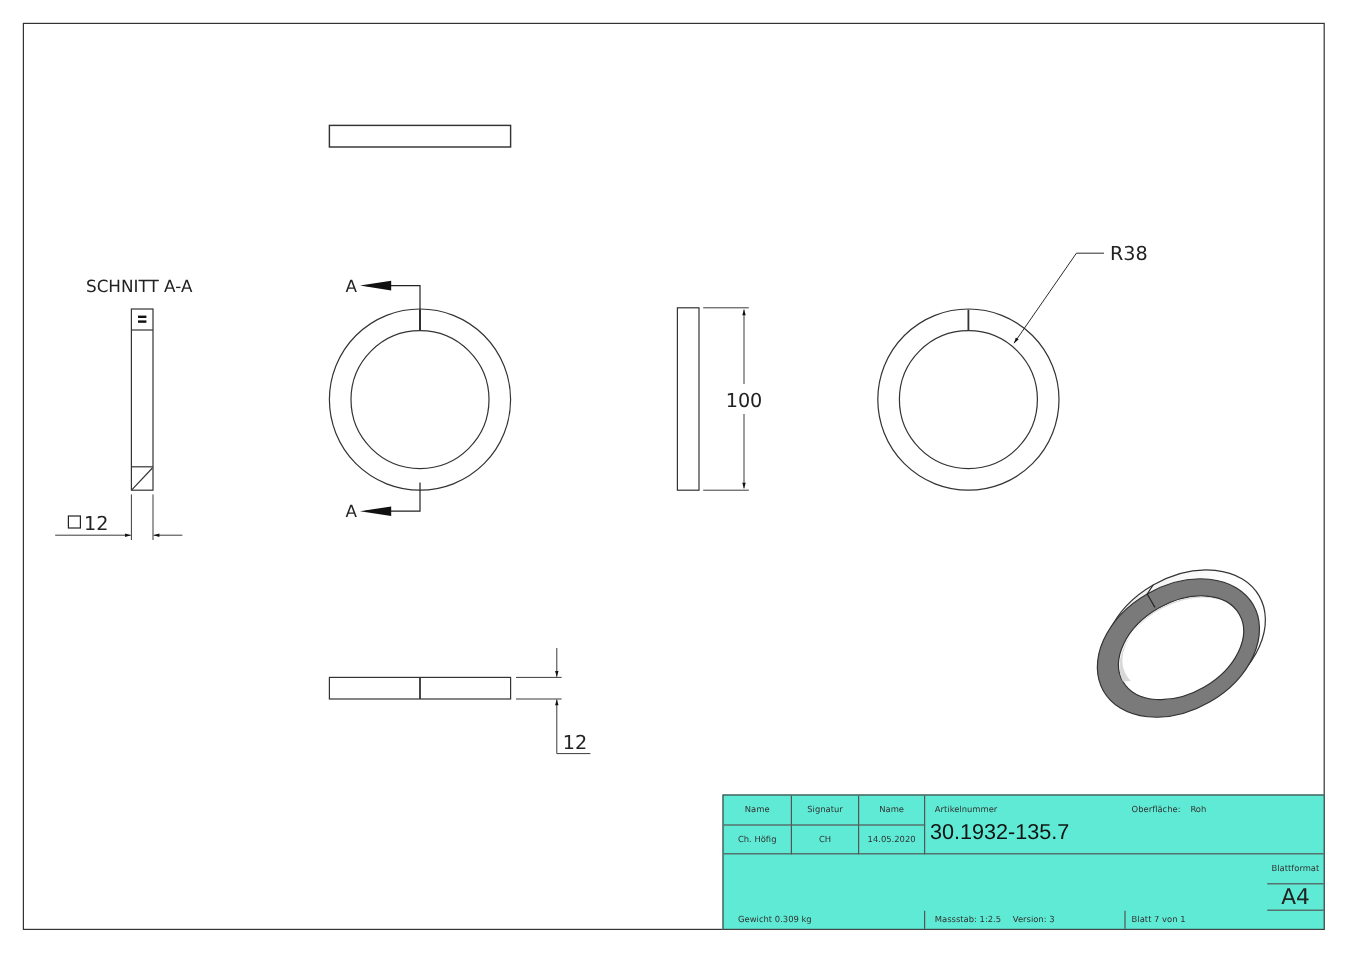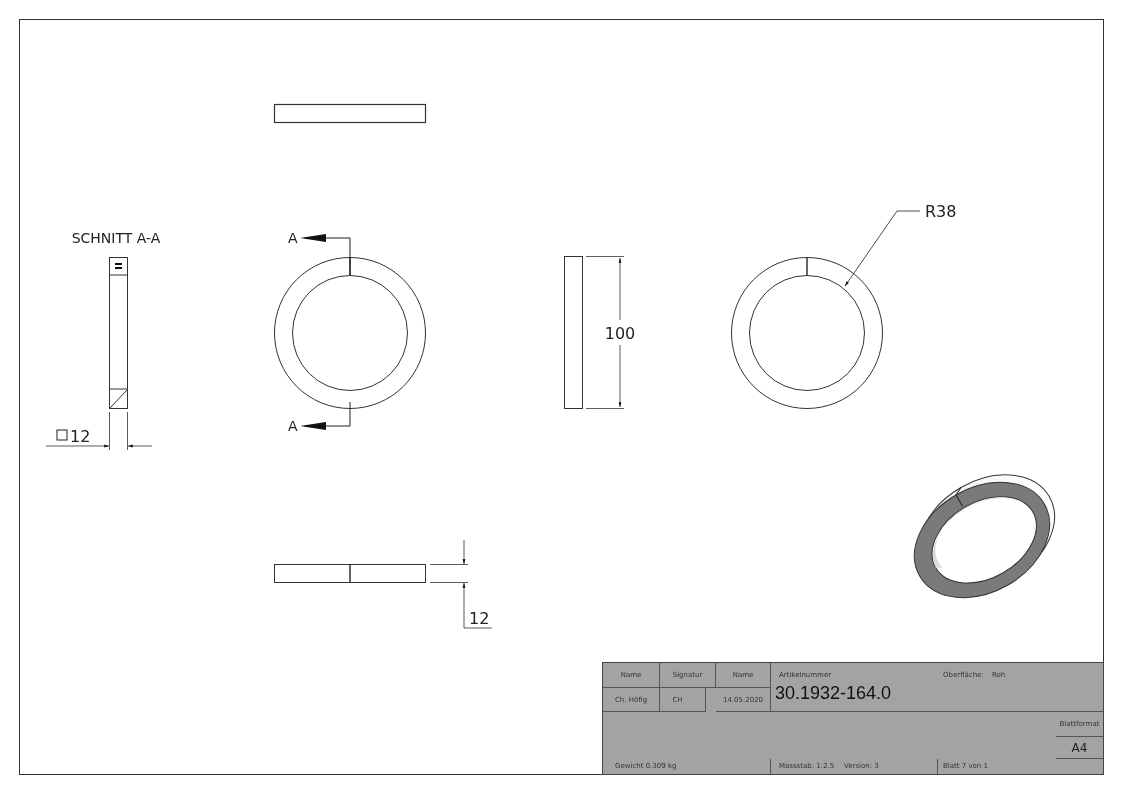--- a/index.html
+++ b/index.html
@@ -4,26 +4,26 @@
   <style>
     html, body { margin: 0; padding: 0; background: #ffffff; }
     body { width: 1123px; height: 794px; position: relative; overflow: hidden; font-family: "DejaVu Sans", sans-serif; }
     #sheet { position: absolute; left: 0; top: 0; width: 1123px; height: 794px; }
     .frame { position: absolute; left: 19px; top: 19px; width: 1085px; height: 756px; border: 1px solid #333; box-sizing: border-box; }
     svg { position: absolute; left: 0; top: 0; }
     .dim-text { font-family: "DejaVu Sans", sans-serif; font-size: 16px; fill: #222; }
     .label-text { font-family: "DejaVu Sans", sans-serif; font-size: 14px; fill: #222; }
 
     
-    .tb { position: absolute; left: 602px; top: 662px; width: 502px; height: 113px; border: 1px solid #444; box-sizing: border-box; font-family: "DejaVu Sans", sans-serif; color: #333; background: #a3a3a3; }
+    .tb { position: absolute; left: 602px; top: 662px; width: 502px; height: 113px; border: 1px solid #444; box-sizing: border-box; font-family: "DejaVu Sans", sans-serif; color: #333; background: #5eead4; }
     .tb .cell { position: absolute; box-sizing: border-box; border-color: #555; border-style: solid; border-width: 0; }
     .tb .small { font-size: 7px; }
     .tb .hdr { display: flex; align-items: center; justify-content: center; font-size: 7px; }
     .tb .big { font-family: "Liberation Sans", sans-serif; font-size: 18px; color: #111; }
-    .tb .a4 { font-size: 12px; color: #222; }
+    .tb .a4 { font-size: 18px; color: #222; }
   </style>
 </head>
 <body>
 
 <div id="sheet">
   <div class="frame"></div>
 
   <svg width="1123" height="794" viewBox="0 0 1123 794">
     <defs>
       <marker id="arrow" viewBox="0 0 10 10" refX="10" refY="5" markerWidth="10" markerHeight="6" orient="auto-start-reverse">
@@ -110,26 +110,26 @@
       <line x1="0" y1="-52" x2="8" y2="-56" stroke="#222" stroke-width="1"></line>
     </g>
   </svg>
 
   <div class="tb">
 
     <div class="cell hdr" style="left:0; top:0; width:57px; height:25px; border-right-width:1px; border-bottom-width:1px;">Name</div>
     <div class="cell hdr" style="left:57px; top:0; width:56px; height:25px; border-right-width:1px; border-bottom-width:1px;">Signatur</div>
     <div class="cell hdr" style="left:113px; top:0; width:55px; height:25px; border-right-width:1px; border-bottom-width:1px;">Name</div>
     <div class="cell hdr" style="left:0; top:25px; width:57px; height:24px; border-right-width:1px; border-bottom-width:1px;">Ch. Höfig</div>
-    <div class="cell hdr" style="left:47px; top:25px; width:56px; height:24px; border-right-width:1px; border-bottom-width:1px;">CH</div>
+    <div class="cell hdr" style="left:57px; top:25px; width:56px; height:24px; border-right-width:1px; border-bottom-width:1px;">CH</div>
     <div class="cell hdr" style="left:113px; top:25px; width:55px; height:24px; border-right-width:1px; border-bottom-width:1px;text-align:right;">14.05.2020</div>
 
     <div class="cell" style="left:168px; top:0; width:332px; height:49px; border-left-width:0; border-bottom-width:1px;">
       <span class="small" style="position:absolute; left:8px; top:8px;">Artikelnummer</span>
-      <span class="big" style="position:absolute; left:4px; top:20px;">30.1932-164.0</span>
+      <span class="big" style="position:absolute; left:4px; top:20px;">30.1932-135.7</span>
       <span class="small" style="position:absolute; left:172px; top:8px;">Oberfläche:</span>
       <span class="small" style="position:absolute; left:221px; top:8px;">Roh</span>
     </div>
 
     <div class="cell hdr" style="left:453px; top:49px; width:47px; height:25px; border-bottom-width:1px;">Blattformat</div>
     <div class="cell hdr a4" style="left:453px; top:74px; width:47px; height:22px; border-bottom-width:1px;">A4</div>
 
     <div class="cell small" style="left:0; top:96px; width:168px; height:15px; border-right-width:1px; padding:3px 0 0 12px;">Gewicht 0.309 kg</div>
     <div class="cell" style="left:168px; top:96px; width:167px; height:15px; border-right-width:1px;">
       <span class="small" style="position:absolute; left:8px; top:3px;text-align:center;">Massstab: 1:2.5</span>

